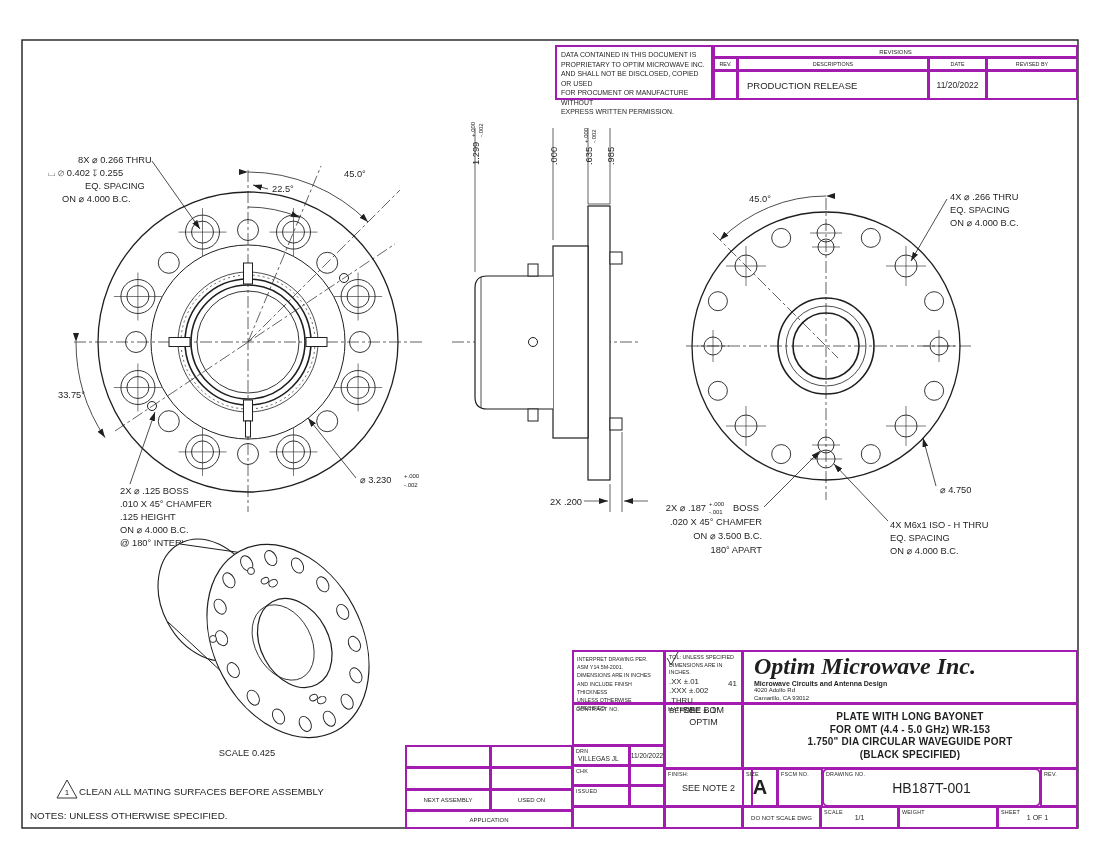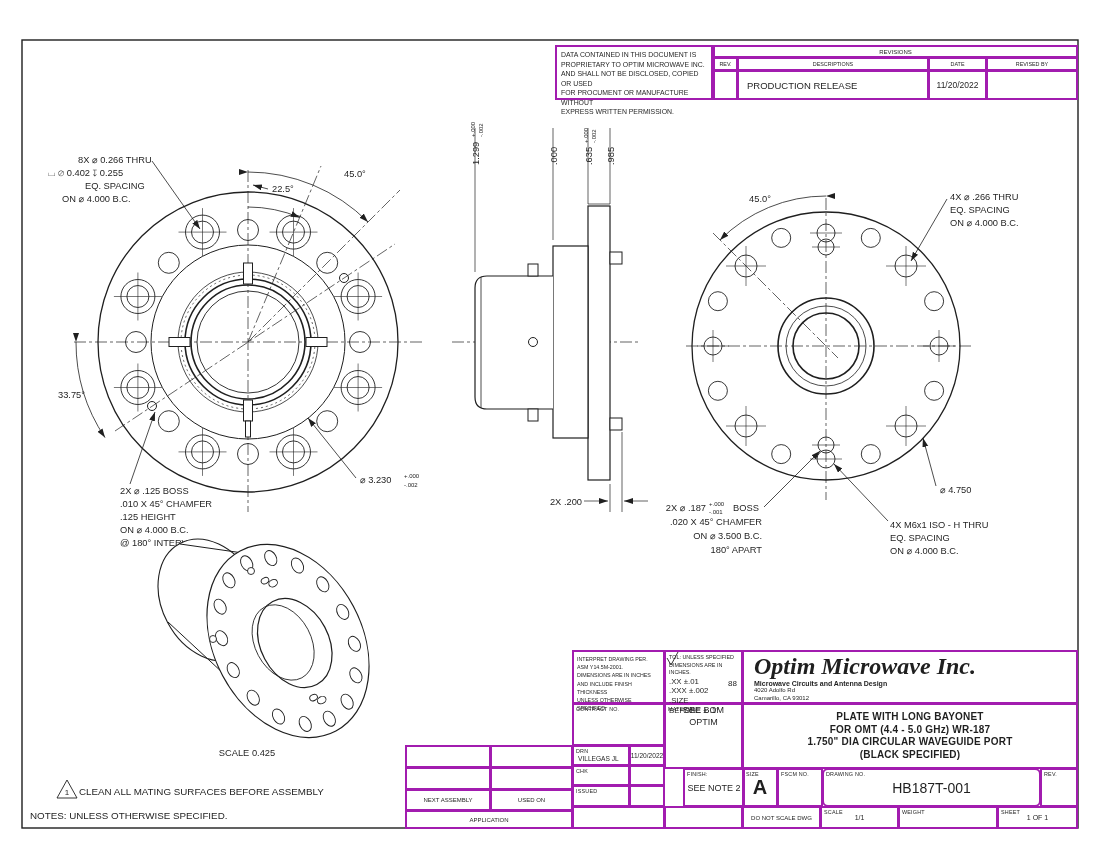--- a/index.html
+++ b/index.html
@@ -392,23 +392,23 @@
       <div>AND INCLUDE FINISH</div>
       <div>THICKNESS</div>
       <div>UNLESS OTHERWISE SPECIFIED.</div>
     </div>
 
     <div class="cell tolbox" style="left:664px;top:650px;width:79px;height:54px;">
       <div>TOL: UNLESS SPECIFIED</div>
       <div>DIMENSIONS ARE IN INCHES.</div>
       <div class="tolline">.XX  ±.01</div>
       <div class="tolline">.XXX  ±.002</div>
-      <div class="tolline">.SIZE</div>
+      <div class="tolline">.THRU</div>
       <div class="tolline">BEFORE ± .1°</div>
-      <div style="position:absolute;right:4px;bottom:13px;font-size:8px;">88</div>
+      <div style="position:absolute;right:4px;bottom:13px;font-size:8px;">41</div>
       <svg width="14" height="14" style="position:absolute;right:3px;bottom:1px;">
         <polyline points="1,6 5,13 12,0" fill="none" stroke="#1f1f1f" stroke-width="0.9"></polyline>
       </svg>
     </div>
 
     <div class="cell" style="left:742px;top:650px;width:336px;height:54px;padding:2px 0 0 10px;">
       <div class="company-name">Optim Microwave Inc.</div>
       <div class="company-sub">Microwave Circuits and Antenna Design</div>
       <div class="company-addr">4020 Adolfo Rd</div>
       <div class="company-addr">Camarillo, CA 93012</div>
@@ -422,21 +422,21 @@
       <span class="tinylbl">MATERIAL:</span>
       <div class="col" style="width:100%;height:100%;font-size:9px;line-height:1.3;">
         <div>SEE BOM</div>
         <div>OPTIM</div>
       </div>
     </div>
 
     <div class="cell ctr titlelines" style="left:742px;top:703px;width:336px;height:66px;">
       <div>
         <div>PLATE WITH LONG BAYONET</div>
-        <div>FOR OMT (4.4 - 5.0 GHz) WR-187</div>
+        <div>FOR OMT (4.4 - 5.0 GHz) WR-153</div>
         <div>1.750" DIA CIRCULAR WAVEGUIDE PORT</div>
         <div>(BLACK SPECIFIED)</div>
       </div>
     </div>
 
     <div class="cell" style="left:572px;top:745px;width:58px;height:21px;">
       <span class="tinylbl">DRN</span>
       <div style="font-size:6.6px;margin:8px 0 0 4px;">VILLEGAS JL</div>
     </div>
     <div class="cell ctr" style="left:629px;top:745px;width:36px;height:21px;font-size:6.6px;">
@@ -445,21 +445,21 @@
     <div class="cell" style="left:572px;top:765px;width:58px;height:21px;">
         <span class="tinylbl">CHK</span>
       </div>
     <div class="cell" style="left:629px;top:765px;width:36px;height:21px;"></div>
     <div class="cell" style="left:572px;top:785px;width:58px;height:22px;">
         <span class="tinylbl">ISSUED</span>
       </div>
     <div class="cell" style="left:629px;top:785px;width:36px;height:22px;"></div>
     <div class="cell" style="left:572px;top:806px;width:93px;height:23px;"></div>
 
-    <div class="cell" style="left:664px;top:768px;width:62px;height:39px;margin-left:19px;">
+    <div class="cell" style="left:664px;top:768px;width:89px;height:39px;">
       <span class="tinylbl">FINISH:</span>
       <div class="ctr" style="width:100%;height:100%;font-size:9px;">SEE NOTE 2</div>
     </div>
     <div class="cell" style="left:664px;top:806px;width:79px;height:23px;"></div>
 
     <div class="cell" style="left:742px;top:768px;width:36px;height:39px;">
       <span class="tinylbl">SIZE</span>
       <div class="ctr" style="width:100%;height:100%;font-size:20px;font-weight:bold;">A</div>
     </div>
     <div class="cell" style="left:777px;top:768px;width:46px;height:39px;">

